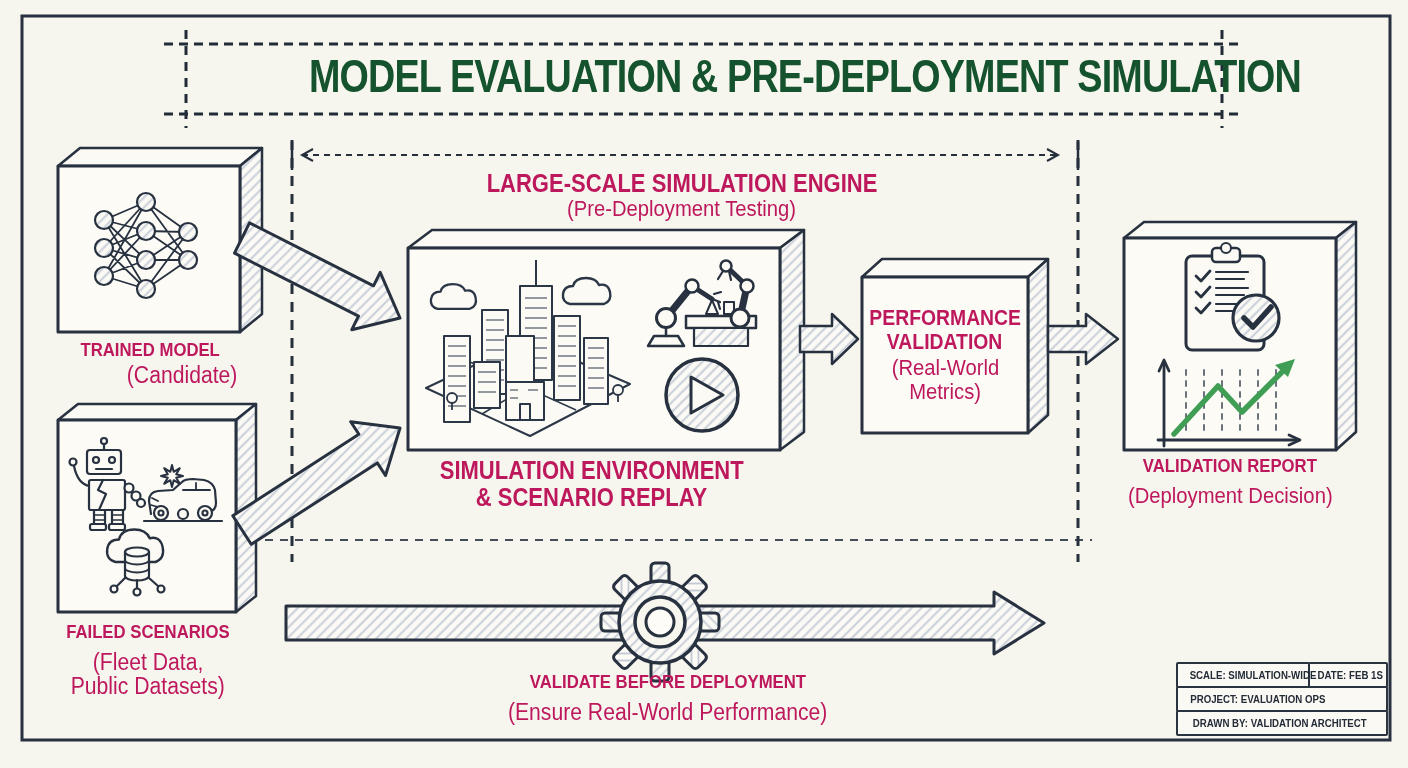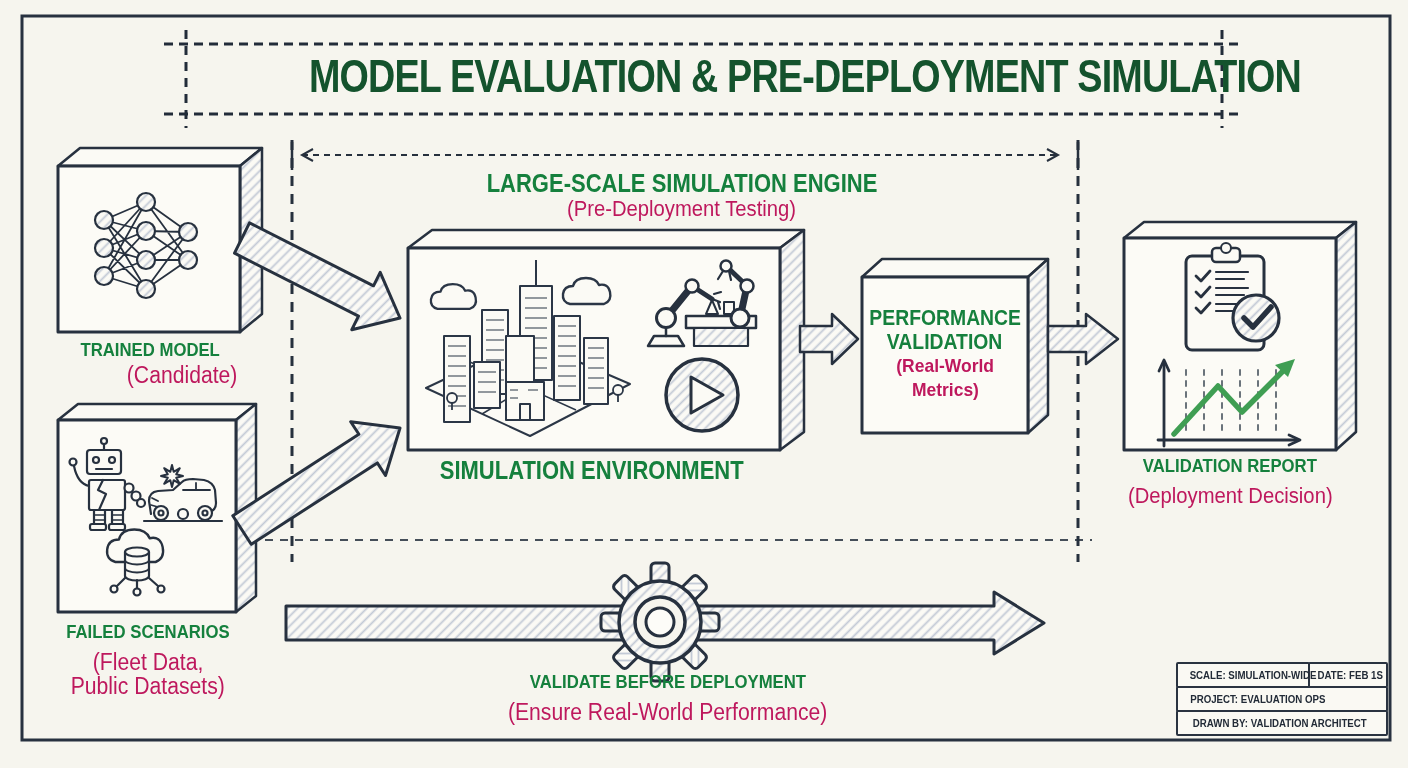--- a/index.html
+++ b/index.html
@@ -1,28 +1,28 @@
 <!DOCTYPE html>
 <html><head>
 <meta charset="utf-8">
 <style>
   * { margin:0; padding:0; box-sizing:border-box; }
   html,body { width:1408px; height:768px; }
   body { background:#f0efe8; font-family:"Liberation Sans", sans-serif; }
   .page { position:relative; width:1408px; height:768px; background:#f6f5ee; overflow:hidden; }
   .art { position:absolute; left:0; top:0; }
-  .lbl { position:absolute; text-align:center; color:#15803d; line-height:1.05; white-space:nowrap; }
+  .lbl { position:absolute; text-align:center; color:#be185d; line-height:1.05; white-space:nowrap; }
   .b  { font-weight:bold; }
   .r  { font-weight:normal; color:#be185d; }
   .cx { display:inline-block; transform:scaleX(.88); transform-origin:50% 50%; }
   .cx82 { display:inline-block; transform:scaleX(.82); transform-origin:50% 50%; }
   .cx92 { display:inline-block; transform:scaleX(.92); transform-origin:50% 50%; }
   .title { font-size:46px; font-weight:bold; letter-spacing:-1px; color:#14532d; }
   .f26 { font-size:19px; } .f25 { font-size:25px; } .f23 { font-size:23px; }
-  .f22 { font-size:22px; } .f21 { font-size:19px;font-weight:bold; }
+  .f22 { font-size:22px; } .f21 { font-size:22px; }
   .titleblock { position:absolute; left:1176px; top:662px; width:212px; font-size:11px; font-weight:bold; color:#222b37; }
   .tb-row { display:flex; }
   .tb-cell { border:2px solid #2a3340; border-radius:2px; background:#faf9f3; height:26px;
              display:flex; align-items:center; padding:0 3px; margin-top:-2px; white-space:nowrap; }
   .tb-row:first-child .tb-cell { margin-top:0; }
   .tb-cell + .tb-cell { margin-left:-2px; }
   .tb-c1 { width:134px; } .tb-c2 { width:80px; } .tb-full { width:212px; }
 </style>
 </head>
 <body>
@@ -262,20 +262,21 @@
 
 <div class="lbl title" style="left:200px; top:52px; width:1006px;"><span class="cx82">MODEL EVALUATION &amp; PRE-DEPLOYMENT SIMULATION</span></div>
 
 <div class="lbl b f25" style="left:432px; top:170px; width:500px;"><span class="cx">LARGE-SCALE SIMULATION ENGINE</span></div>
 <div class="lbl r f22" style="left:432px; top:197px; width:500px;"><span class="cx92">(Pre-Deployment Testing)</span></div>
 
 <div class="lbl b f26" style="left:25px; top:340px; width:250px;"><span class="cx">TRAINED MODEL</span></div>
 <div class="lbl r f23" style="left:25px; top:363px; width:250px;margin-left:32px;"><span class="cx92">(Candidate)</span></div>
 
 <div class="lbl b f25" style="left:392px; top:457px; width:400px;"><span class="cx">SIMULATION ENVIRONMENT</span></div>
+<div class="lbl b f25" style="left:392px; top:484px; width:400px;"><span class="cx">&amp; SCENARIO REPLAY</span></div>
 
 <div class="lbl b f22" style="left:847px; top:306px; width:196px;"><span class="cx">PERFORMANCE</span></div>
 <div class="lbl b f22" style="left:847px; top:330px; width:196px;"><span class="cx">VALIDATION</span></div>
 <div class="lbl r f21" style="left:847px; top:356px; width:196px;"><span class="cx92">(Real-World</span></div>
 <div class="lbl r f21" style="left:847px; top:380px; width:196px;"><span class="cx92">Metrics)</span></div>
 
 <div class="lbl b f26" style="left:1105px; top:456px; width:250px;"><span class="cx">VALIDATION REPORT</span></div>
 <div class="lbl r f22" style="left:1105px; top:484px; width:250px;"><span class="cx92">(Deployment Decision)</span></div>
 
 <div class="lbl b f26" style="left:22px; top:622px; width:252px;"><span class="cx">FAILED SCENARIOS</span></div>

